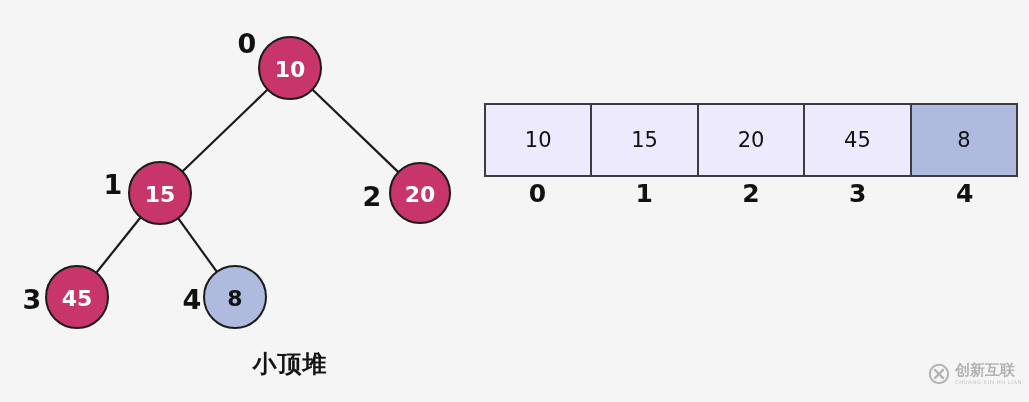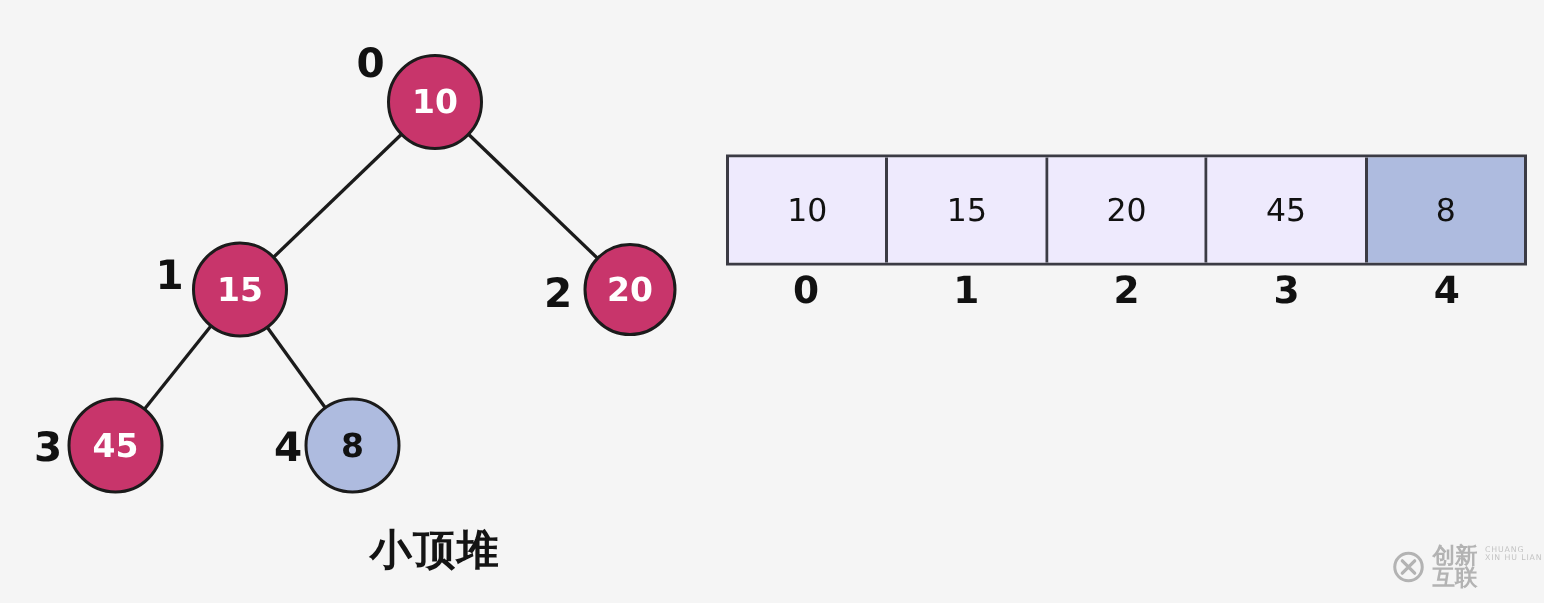--- a/index.html
+++ b/index.html
@@ -59,21 +59,21 @@
     stroke-width: 2.2;
     fill: none;
   }
   #tree-caption {
     position: absolute;
     left: 200px;
     top: 348px;
     width: 180px;
     text-align: center;
     font-family: Liberation Sans, sans-serif;
-    font-size: 28px;
+    font-size: 24px;
     font-weight: bold;
     color: #141414;
     letter-spacing: 1px;
   }
 
   
   #array-panel {
     position: absolute;
     left: 484px;
     top: 103px;
@@ -125,21 +125,21 @@
     gap: 5px;
     opacity: 0.72;
   }
   #wm-logo {
     width: 22px;
     height: 22px;
     flex: 0 0 auto;
   }
   #wm-text-wrap {
     display: flex;
-    flex-direction: row;
+    flex-direction: column;
     line-height: 1;
   }
   #wm-cn {
     font-family: "DejaVu Sans", "Liberation Sans", sans-serif;
     font-size: 15px;
     font-weight: bold;
     color: #9a9a9a;
     letter-spacing: 0px;
   }
   #wm-en {

